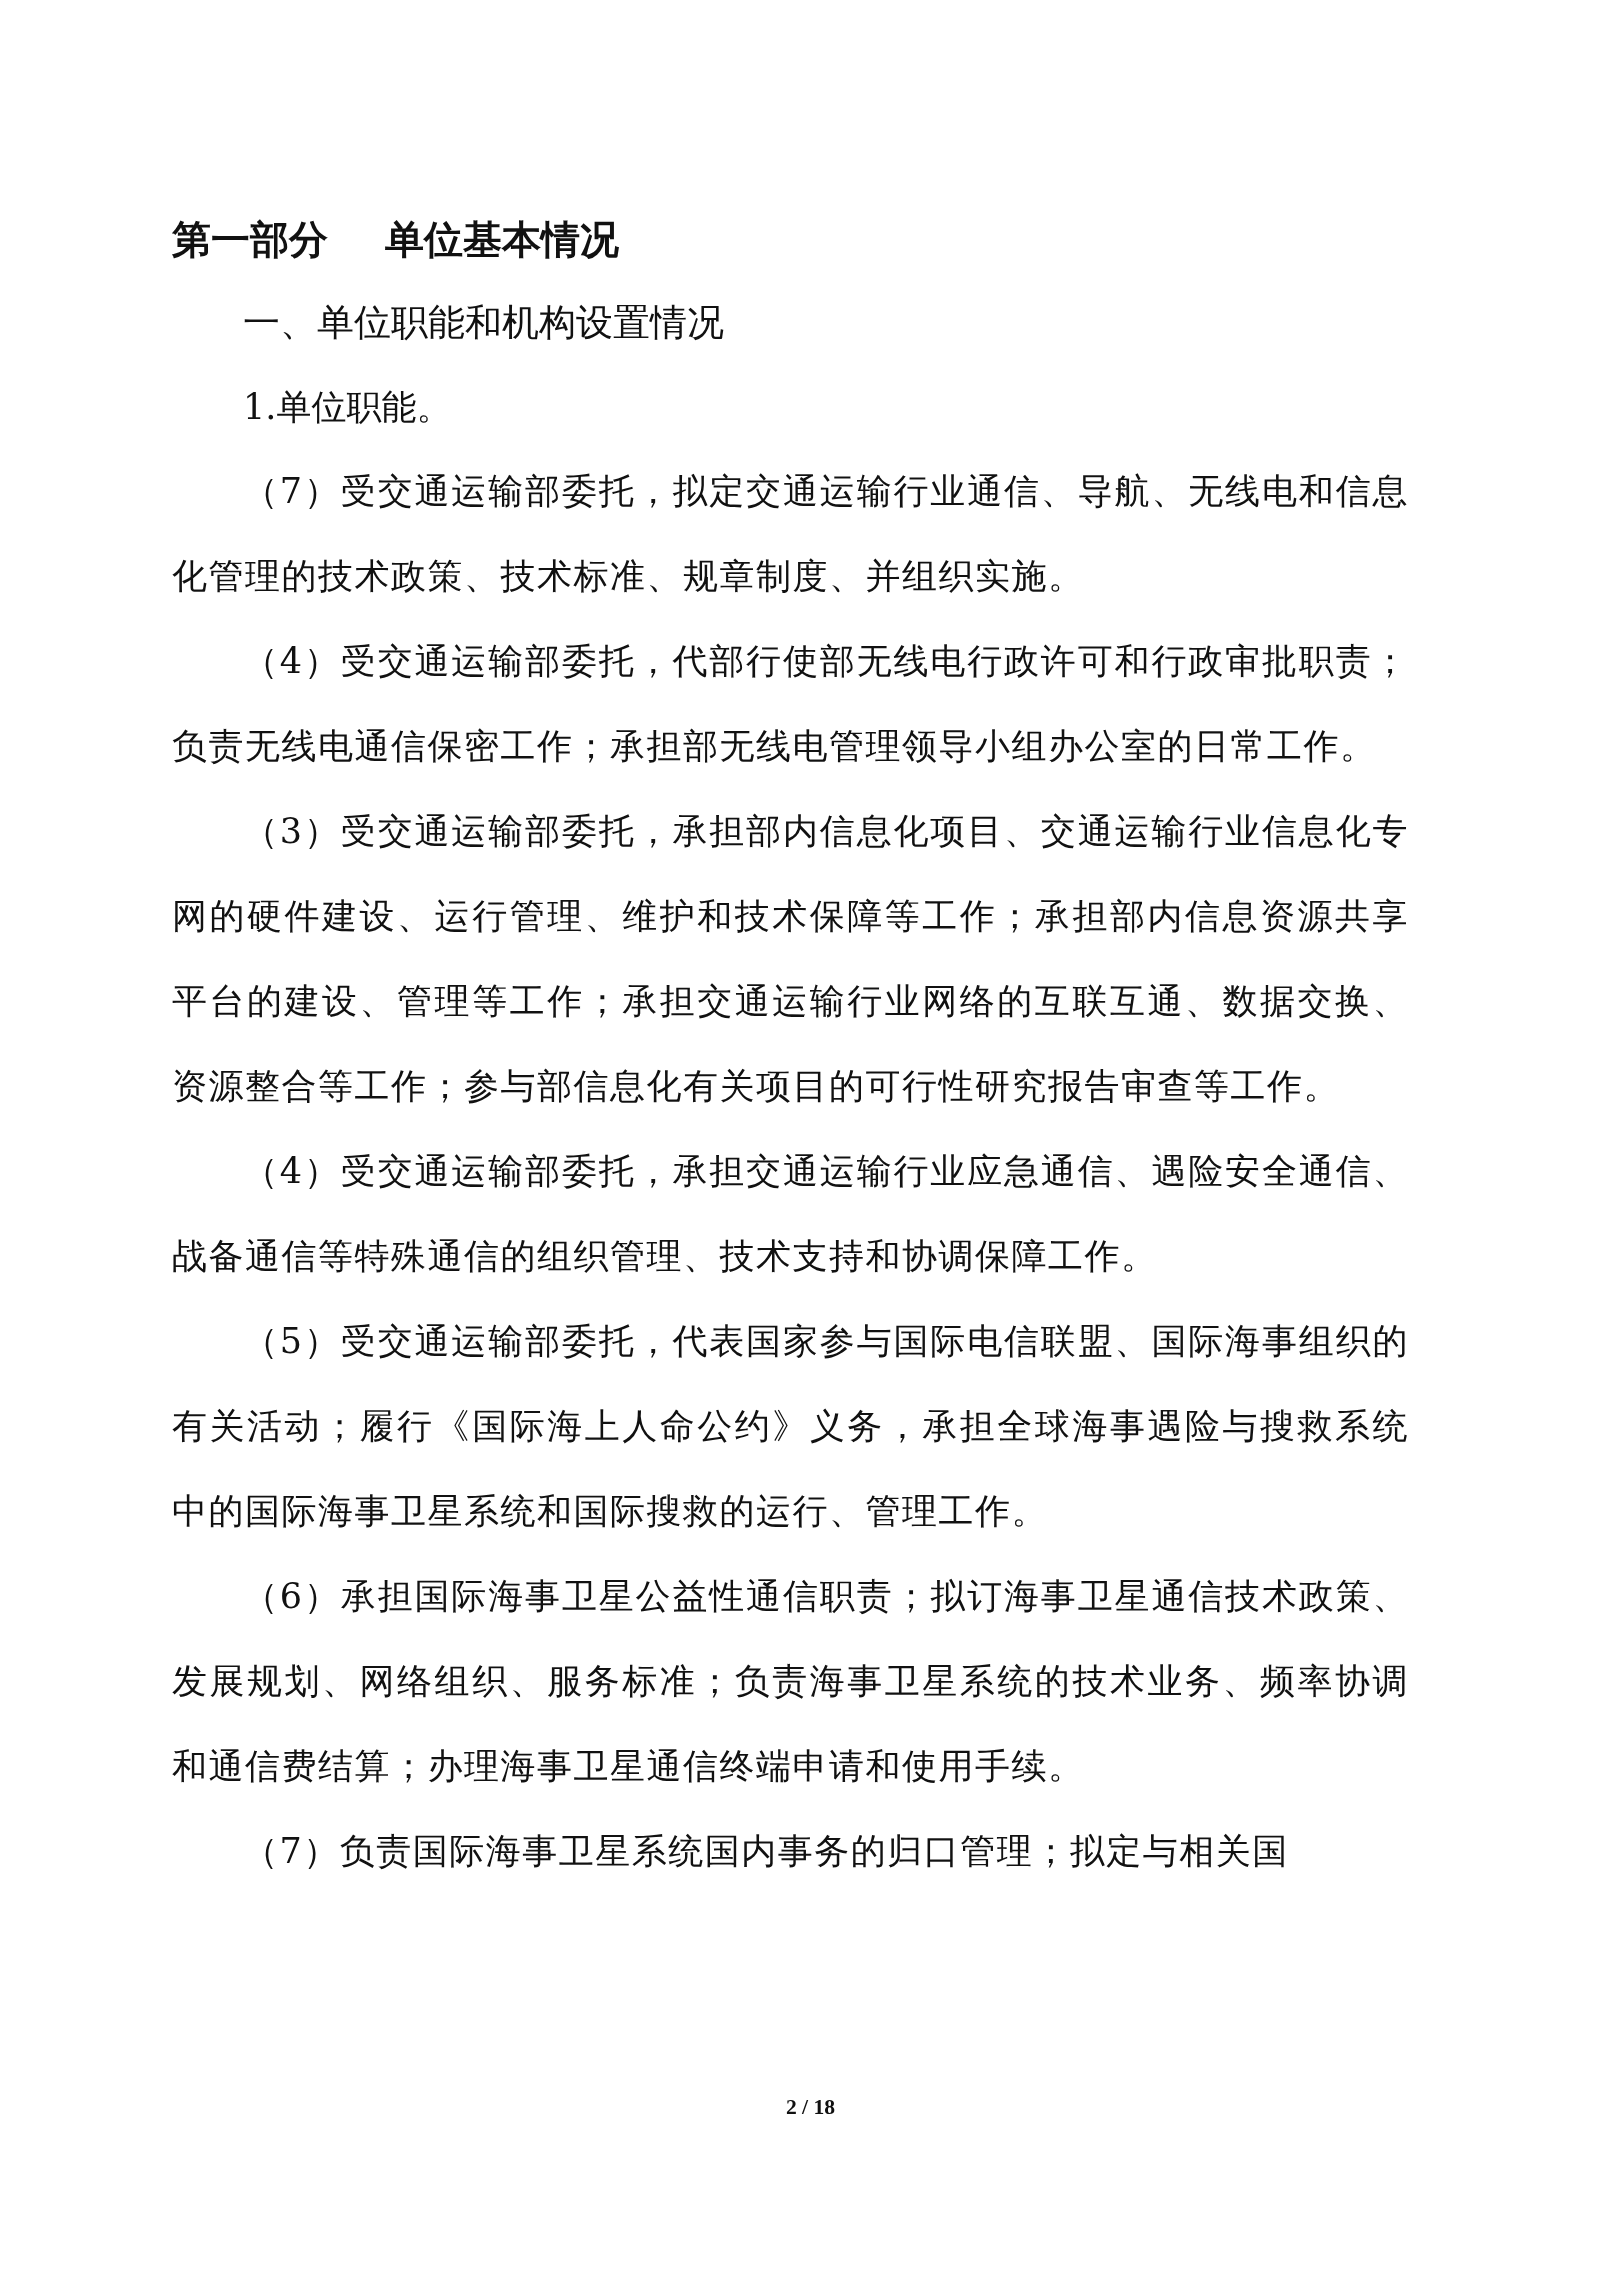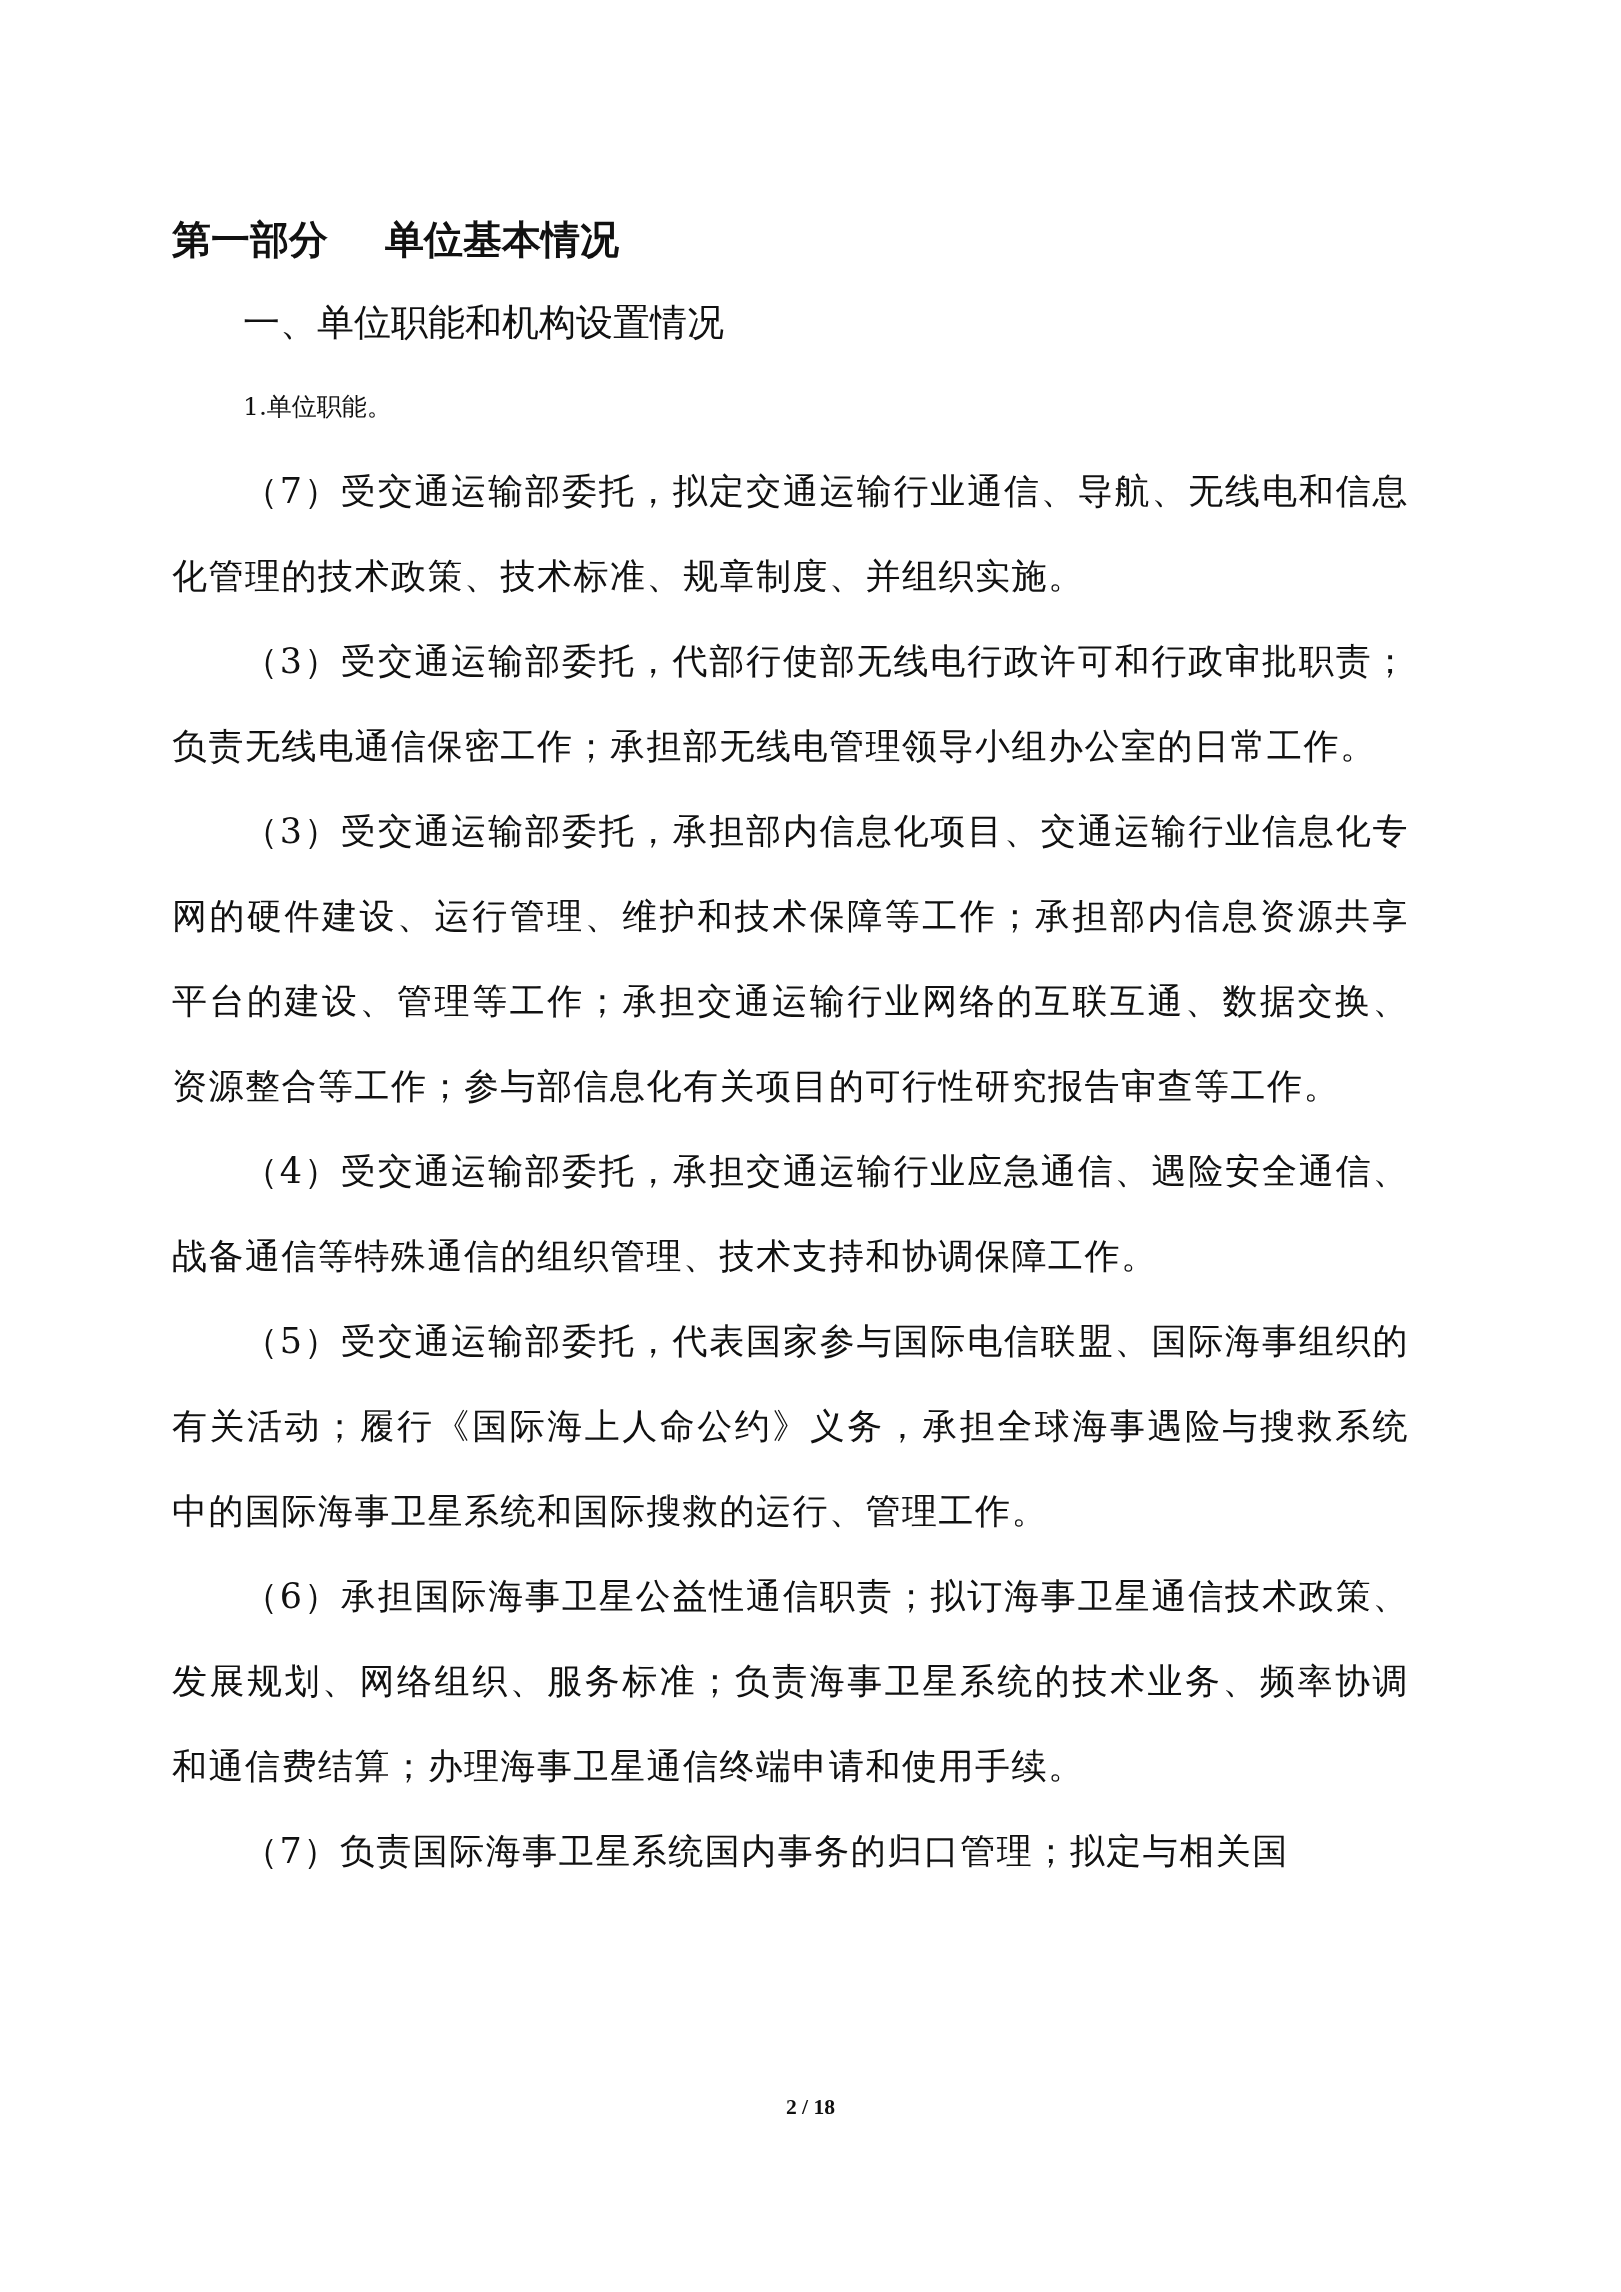--- a/index.html
+++ b/index.html
@@ -43,21 +43,21 @@
       width: 57px;
     }
     .section-heading {
       font-size: 37px;
       line-height: 84px;
       margin: 11.8px 0 0 0;
       text-indent: 71px;
       font-weight: normal;
     }
     .sub-heading {
-      font-size: 25px;
+      font-size: 35px;
       line-height: 84px;
       margin: 0;
       text-indent: 71px;
     }
     .para {
       font-size: 35px;
       line-height: 85px;
       margin: 0;
       text-indent: 71px;
       text-align: justify;
@@ -82,21 +82,21 @@
 <div class="page">
   <div class="content">
 
     <h1 class="part-title"><span>第一部分</span><span class="gap"></span><span>单位基本情况</span></h1>
 
     <h2 class="section-heading">一、单位职能和机构设置情况</h2>
 
     <p class="sub-heading">1.单位职能。</p>
 
     <p class="para">（7）受交通运输部委托，拟定交通运输行业通信、导航、无线电和信息化管理的技术政策、技术标准、规章制度、并组织实施。</p>
-    <p class="para">（3）受交通运输部委托，代部行使部无线电行政许可和行政审批职责；负责无线电通信保密工作；承担部无线电管理领导小组办公室的日常工作。</p>
+    <p class="para">（4）受交通运输部委托，代部行使部无线电行政许可和行政审批职责；负责无线电通信保密工作；承担部无线电管理领导小组办公室的日常工作。</p>
     <p class="para">（3）受交通运输部委托，承担部内信息化项目、交通运输行业信息化专网的硬件建设、运行管理、维护和技术保障等工作；承担部内信息资源共享平台的建设、管理等工作；承担交通运输行业网络的互联互通、数据交换、资源整合等工作；参与部信息化有关项目的可行性研究报告审查等工作。</p>
     <p class="para">（4）受交通运输部委托，承担交通运输行业应急通信、遇险安全通信、战备通信等特殊通信的组织管理、技术支持和协调保障工作。</p>
     <p class="para">（5）受交通运输部委托，代表国家参与国际电信联盟、国际海事组织的有关活动；履行《国际海上人命公约》义务，承担全球海事遇险与搜救系统中的国际海事卫星系统和国际搜救的运行、管理工作。</p>
     <p class="para">（6）承担国际海事卫星公益性通信职责；拟订海事卫星通信技术政策、发展规划、网络组织、服务标准；负责海事卫星系统的技术业务、频率协调和通信费结算；办理海事卫星通信终端申请和使用手续。</p>
     <p class="para">（7）负责国际海事卫星系统国内事务的归口管理；拟定与相关国</p>
 
   </div>
 
   <div class="page-number">2 / 18</div>
 </div>

